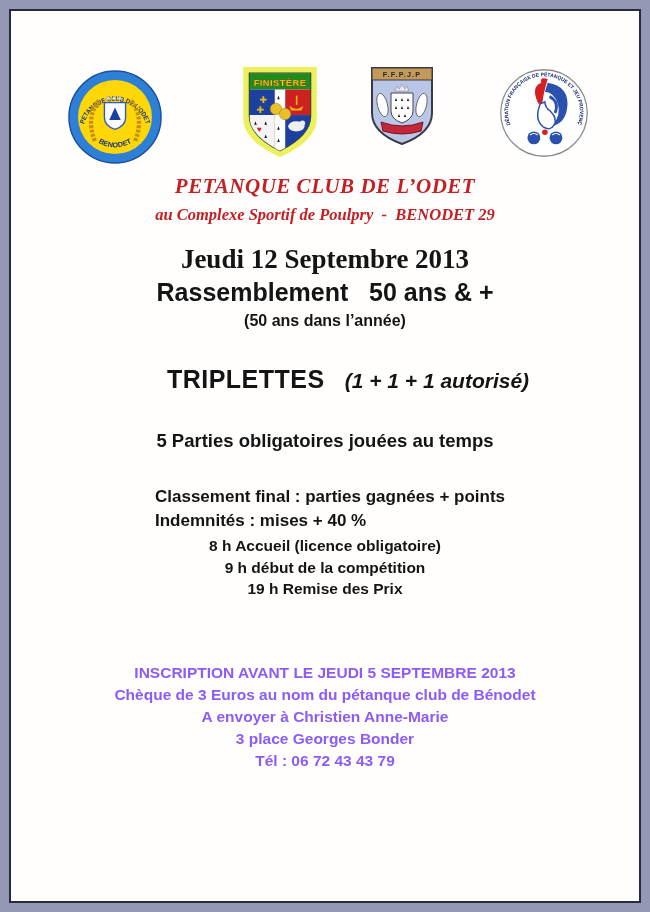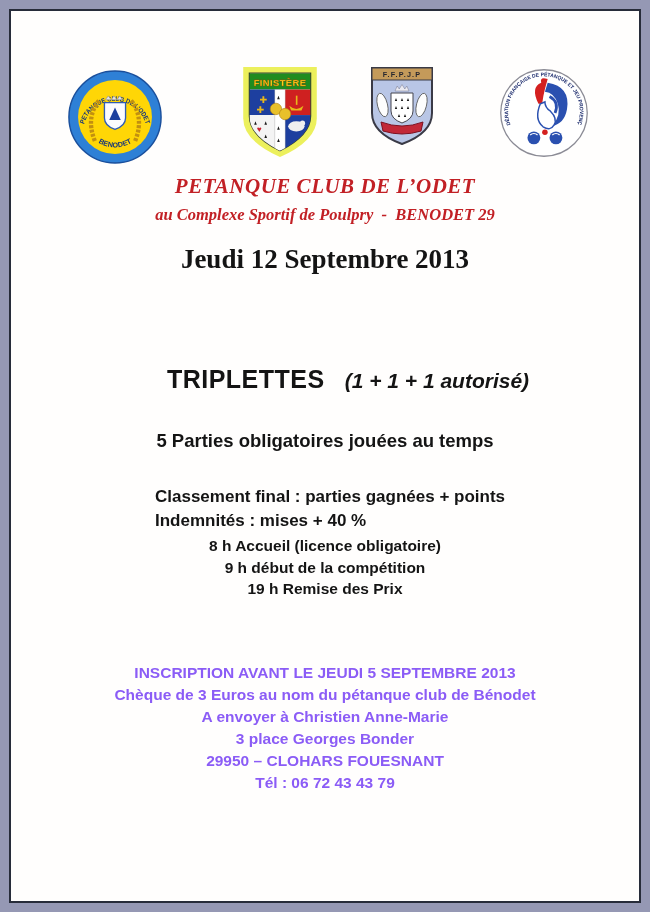--- a/index.html
+++ b/index.html
@@ -132,20 +132,22 @@
       <path d="M 35,74 a 6,6 0 0 1 8,0" fill="none" stroke="#fff" stroke-width="1.4"></path>
       <path d="M 59,74 a 6,6 0 0 1 8,0" fill="none" stroke="#fff" stroke-width="1.4"></path>
       <circle cx="51" cy="71" r="3" fill="#d42020"></circle>
     </svg>
   </div>
 
   <div class="abs center red-title">PETANQUE CLUB DE L’ODET</div>
   <div class="abs center red-sub">au Complexe Sportif de Poulpry&nbsp; -&nbsp; BENODET 29</div>
 
   <div class="abs center date-line">Jeudi 12 Septembre 2013</div>
+  <div class="abs center gather-line">Rassemblement&nbsp;&nbsp; 50 ans &amp; +</div>
+  <div class="abs center age-note">(50 ans dans l’année)</div>
 
   <div class="abs center triplettes-line">
     <span class="triplettes-word">TRIPLETTES</span><span class="triplettes-note">(1 + 1 + 1 autorisé)</span>
   </div>
 
   <div class="abs center parties-line">5 Parties obligatoires jouées au temps</div>
 
   <div class="left-line classement">Classement final : parties gagnées + points</div>
   <div class="left-line indemnites">Indemnités : mises + 40 %</div>
 
@@ -153,17 +155,16 @@
     <div>8 h Accueil (licence obligatoire)</div>
     <div>9 h début de la compétition</div>
     <div>19 h Remise des Prix</div>
   </div>
 
   <div class="abs center registration">
     <div>INSCRIPTION AVANT LE JEUDI 5 SEPTEMBRE 2013</div>
     <div>Chèque de 3 Euros au nom du pétanque club de Bénodet</div>
     <div>A envoyer à Christien Anne-Marie</div>
     <div>3 place Georges Bonder</div>
-    <div>29950 – CLOHARS FOUESNANT</div>
     <div>Tél : 06 72 43 43 79</div>
   </div>
 
 </div>
 
 </body></html>

